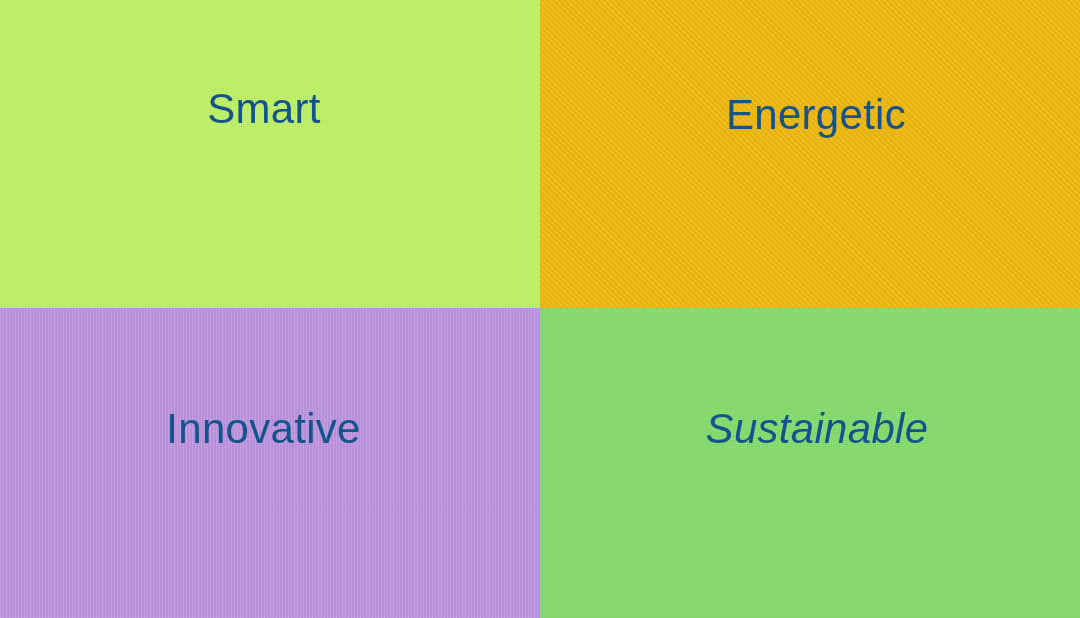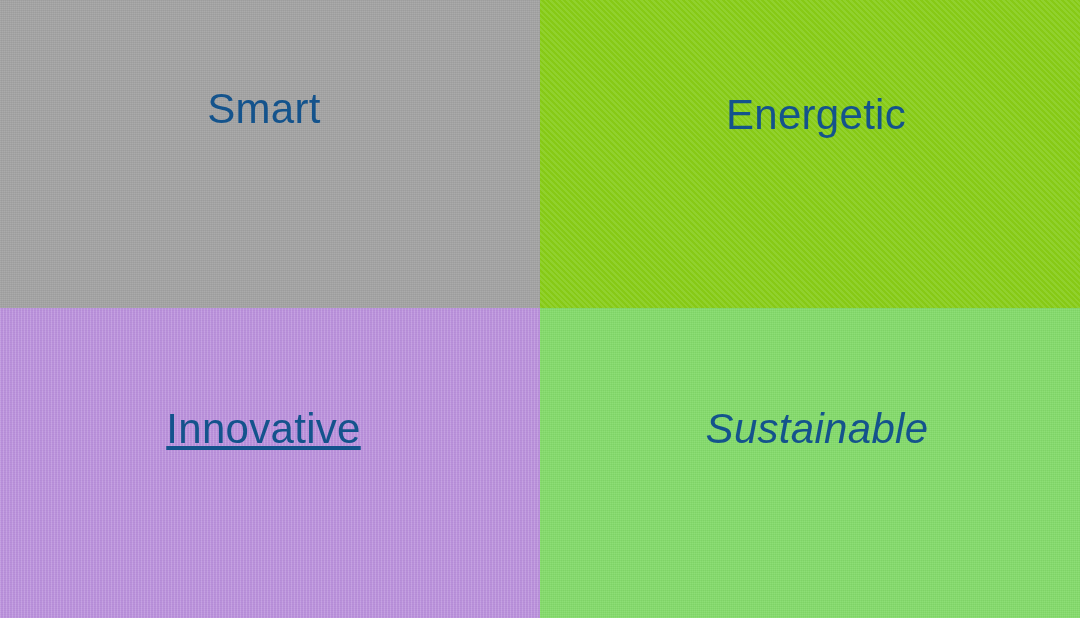--- a/index.html
+++ b/index.html
@@ -45,22 +45,22 @@
         rgba(0,0,0,0.022) 1px,
         rgba(0,0,0,0.022) 2px),
       repeating-linear-gradient(90deg,
         rgba(255,255,255,0.04) 0px,
         rgba(255,255,255,0.04) 1px,
         rgba(0,0,0,0.018) 1px,
         rgba(0,0,0,0.018) 2px);
     mix-blend-mode: normal;
   }
 
-  .q-smart       { background-color: #a3a3a3; }
-  .q-energetic   { background-color: #84cc16; }
+  .q-smart       { background-color: #bef264; }
+  .q-energetic   { background-color: #eab308; }
   .q-innovative  { background-color: #BE96DE; }
   .q-sustainable { background-color: #84DC6B; font-style: italic; }
 
   .q-innovative::after {
     background-image:
       repeating-linear-gradient(90deg,
         rgba(255,255,255,0.09) 0px,
         rgba(255,255,255,0.09) 1px,
         rgba(120,60,170,0.08) 1px,
         rgba(120,60,170,0.08) 3px),
@@ -106,21 +106,21 @@
     white-space: nowrap;
   }
 
   
   .tb-smart       { margin-top: 88px;  margin-left: -12px; }
   .tb-smart .label-zh      { margin-top: 12px; letter-spacing: 10px; text-indent: 10px; }
 
   .tb-energetic   { margin-top: 94px;  margin-left: 12px; }
   .tb-energetic .label-zh  { margin-top: 10px; letter-spacing: 4px; text-indent: 4px; }
 
-  .tb-innovative  { margin-top: 100px; margin-left: -13px; text-decoration: underline; }
+  .tb-innovative  { margin-top: 100px; margin-left: -13px; }
   .tb-innovative .label-zh { margin-top: 10px; letter-spacing: 4px; text-indent: 4px; }
 
   .tb-sustainable { margin-top: 100px; margin-left: 14px; }
   .tb-sustainable .label-zh{ margin-top: 10px; letter-spacing: 4px; text-indent: 4px; }
 </style>
 </head>
 <body>
 
 <div class="grid">
 

